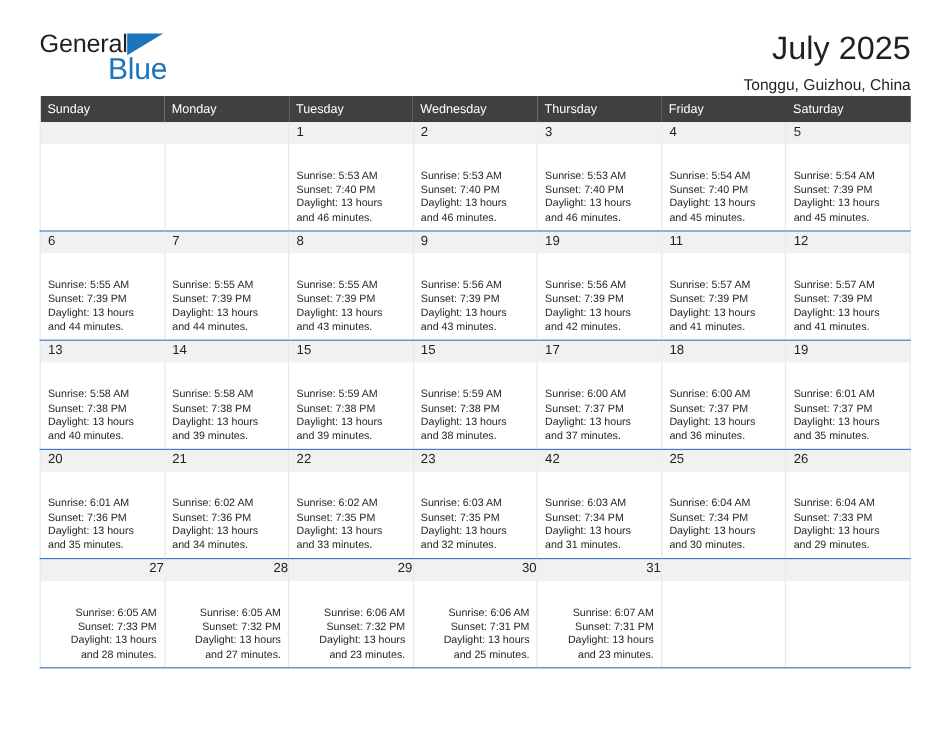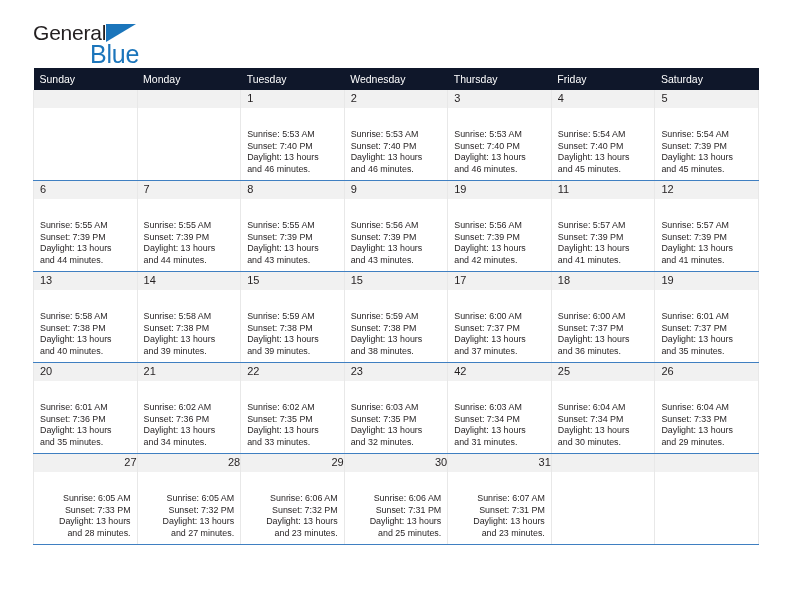--- a/index.html
+++ b/index.html
@@ -18,24 +18,24 @@
     position: relative;
     width: 792px;
     height: 612px;
     box-sizing: border-box;
     padding: 0 33px;
   }
 
   
   .masthead {
     display: flex;
-    align-items: flex-end;
+    align-items: flex-start;
     justify-content: space-between;
     padding-top: 26px;
-    height: 68px;
+    height: 80px;
     box-sizing: border-box;
     gap: 13px;
   }
   .brand {
     position: relative;
     width: 125px;
     height: 46px;
     flex: 0 0 auto;
   }
   .brand-general {
@@ -83,21 +83,21 @@
     white-space: nowrap;
   }
 
   
   .calendar {
     width: 726px;
     border-collapse: collapse;
     table-layout: fixed;
   }
   .calendar th {
-    background: #0f172a;
+    background: #404040;
     color: #ffffff;
     font-size: 10.5px;
     font-weight: normal;
     text-align: left;
     padding: 5px 0 5px 6px;
     height: 11px;
     border: none;
   }
   .calendar td {
     vertical-align: top;
@@ -138,20 +138,24 @@
 </head>
 <body>
 
 <div class="page">
 
   <div class="masthead">
     <div class="brand">
       <span class="brand-general">General</span>
       <span class="brand-triangle"></span>
       <span class="brand-blue">Blue</span>
+    </div>
+    <div class="titleblock">
+      <div class="cal-title">July 2025</div>
+      <div class="cal-subtitle">Tonggu, Guizhou, China</div>
     </div>
   </div>
 
   <table class="calendar">
     <thead>
       <tr>
         <th>Sunday</th>
         <th>Monday</th>
         <th>Tuesday</th>
         <th>Wednesday</th>

